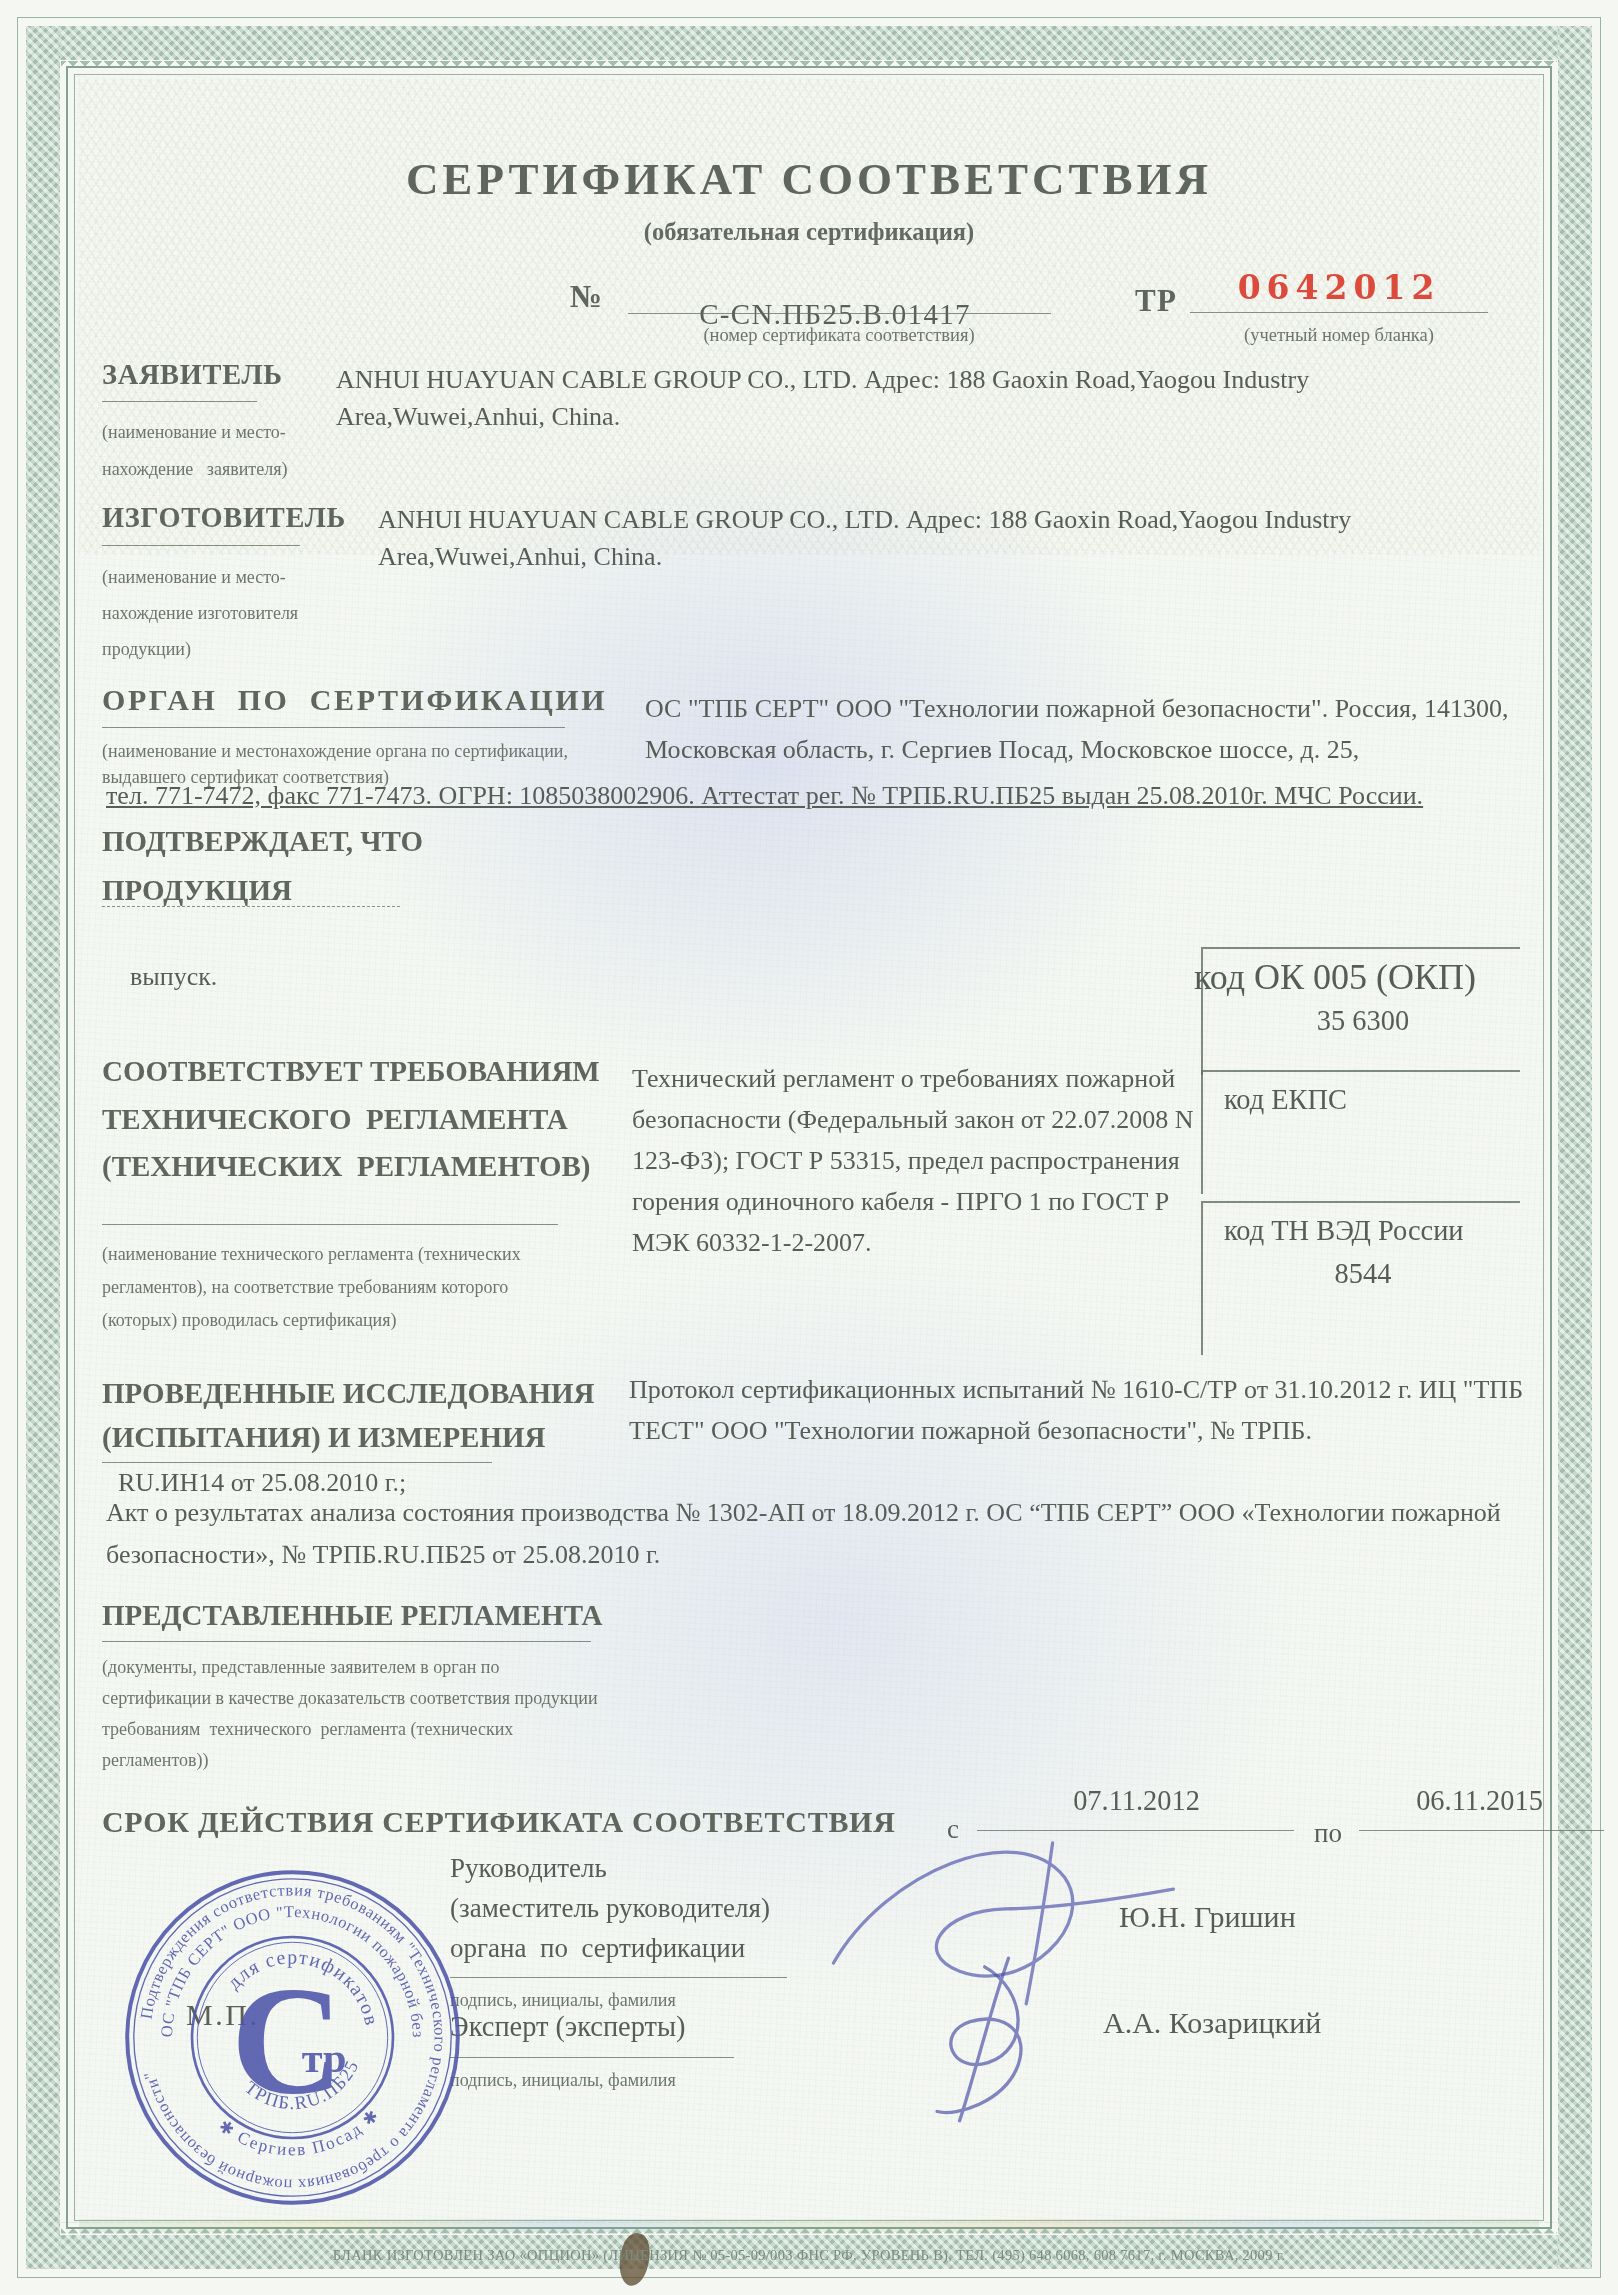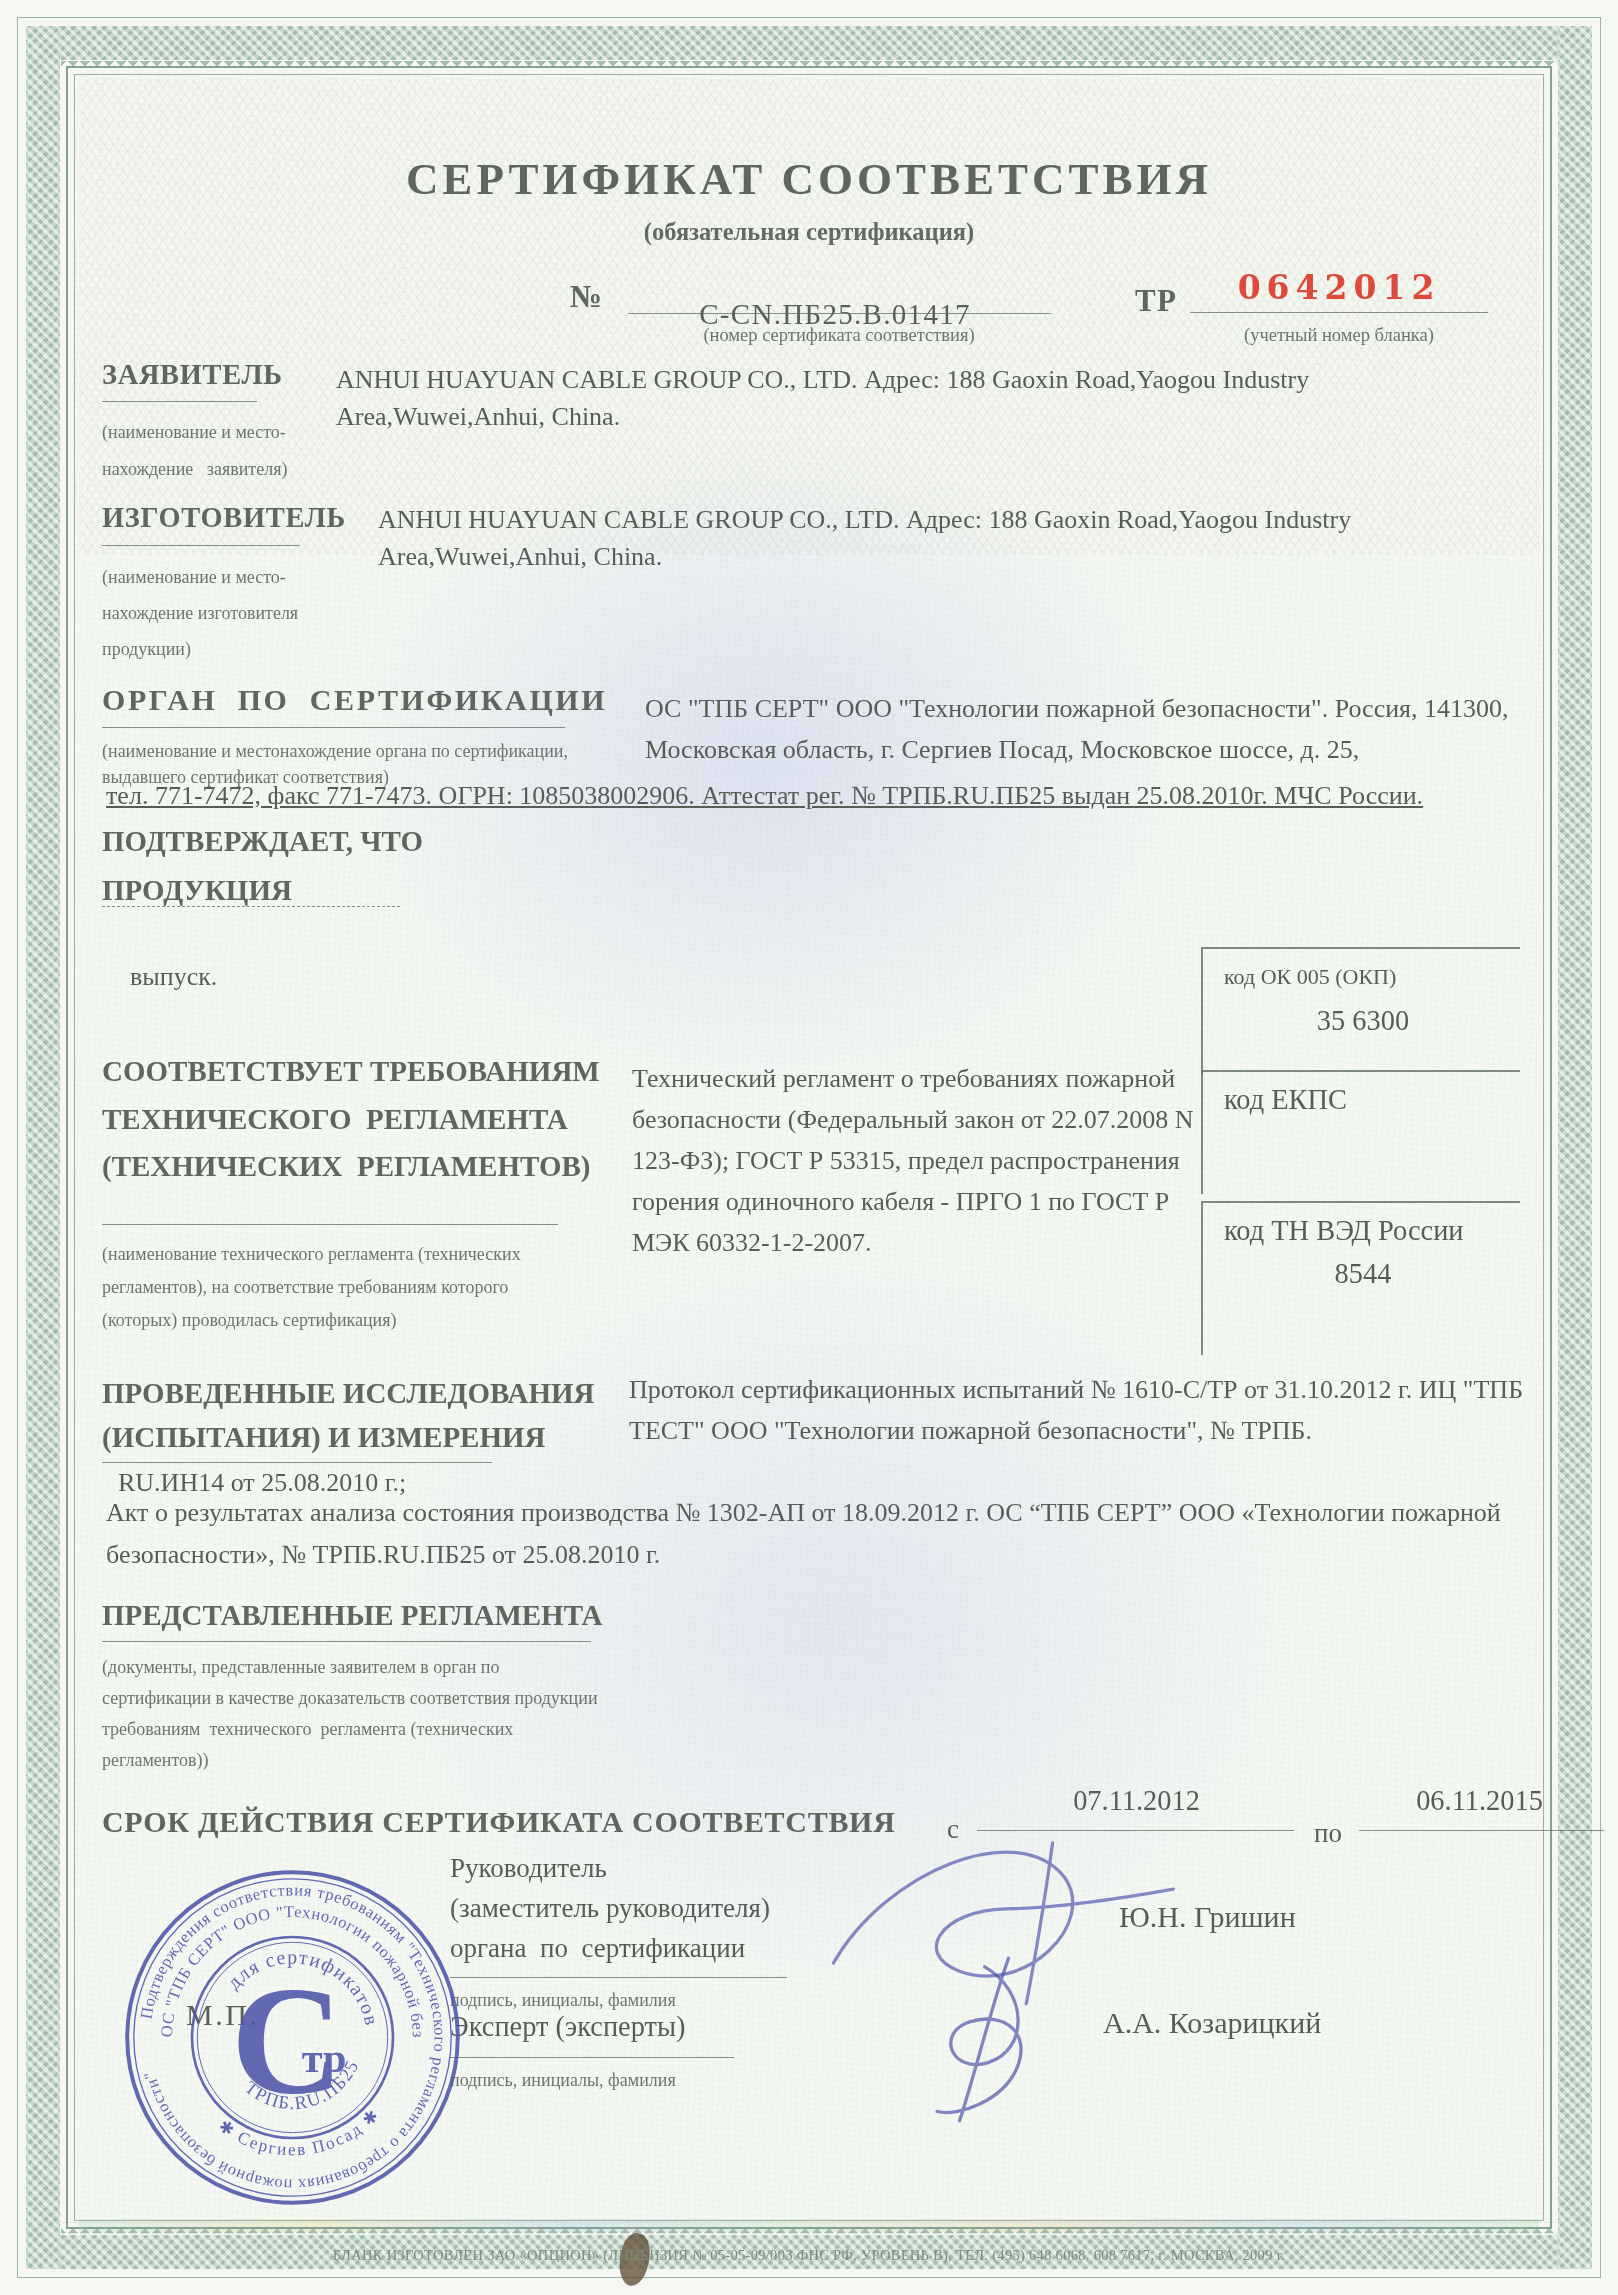--- a/index.html
+++ b/index.html
@@ -102,21 +102,21 @@
   <div class="t cap" style="left:102px;width:476px;top:738px;line-height:26.4px;">(наименование и местонахождение органа по сертификации, выдавшего сертификат соответствия)</div>
   <div class="t val" style="left:645px;width:886px;top:688px;line-height:41px;">ОС "ТПБ СЕРТ" ООО "Технологии пожарной безопасности". Россия, 141300, Московская область, г. Сергиев Посад, Московское шоссе, д. 25,</div>
   <div class="t val" style="left:106px;width:1448px;top:779px;text-decoration:underline;">тел. 771-7472, факс 771-7473. ОГРН: 1085038002906. Аттестат рег. № ТРПБ.RU.ПБ25 выдан 25.08.2010г. МЧС России.</div>
 
   <div class="t h" style="left:102px;top:825px;font-size:29px;">ПОДТВЕРЖДАЕТ, ЧТО</div>
   <div class="t h" style="left:102px;top:874px;font-size:29px;">ПРОДУКЦИЯ</div>
   <div class="rule" style="left:102px;width:298px;top:906px;border-top-style:dashed;"></div>
   <div class="t val" style="left:130px;top:960px;">выпуск.</div>
 
   <div class="bracket" style="left:1201px;top:947px;width:317px;height:126px;"></div>
-  <div class="t val" style="left:1224px;top:960px;font-size:22px;text-align:center;">код ОК 005 (ОКП)</div>
+  <div class="t val" style="left:1194px;top:960px;font-size:36px;text-align:center;">код ОК 005 (ОКП)</div>
   <div class="t val ctr" style="left:1224px;width:278px;top:1004px;font-size:28.4px;">35 6300</div>
 
   <div class="t h" style="left:102px;top:1055px;font-size:29px;">СООТВЕТСТВУЕТ ТРЕБОВАНИЯМ</div>
   <div class="t h" style="left:102px;top:1103px;font-size:29px;">ТЕХНИЧЕСКОГО  РЕГЛАМЕНТА</div>
   <div class="t h" style="left:102px;top:1150px;font-size:29px;">(ТЕХНИЧЕСКИХ  РЕГЛАМЕНТОВ)</div>
   <div class="rule" style="left:102px;width:456px;top:1224px;"></div>
   <div class="t cap" style="left:102px;width:483px;top:1238px;line-height:33px;">(наименование технического регламента (технических регламентов), на соответствие требованиям которого (которых) проводилась сертификация)</div>
   <div class="t val" style="left:632px;width:575px;top:1058px;line-height:41px;">Технический регламент о требованиях пожарной безопасности (Федеральный закон от 22.07.2008 N 123-ФЗ); ГОСТ Р 53315, предел распространения горения одиночного кабеля - ПРГО 1 по ГОСТ Р МЭК 60332-1-2-2007.</div>
 
   <div class="bracket" style="left:1201px;top:1070px;width:317px;height:122px;"></div>

